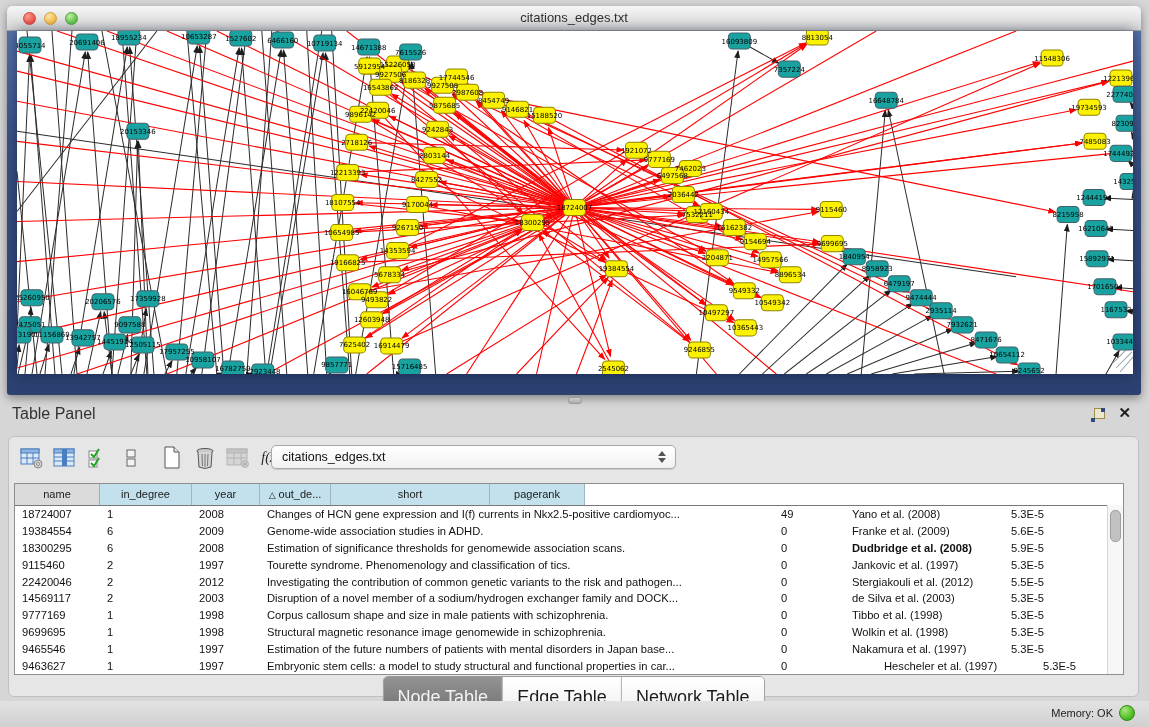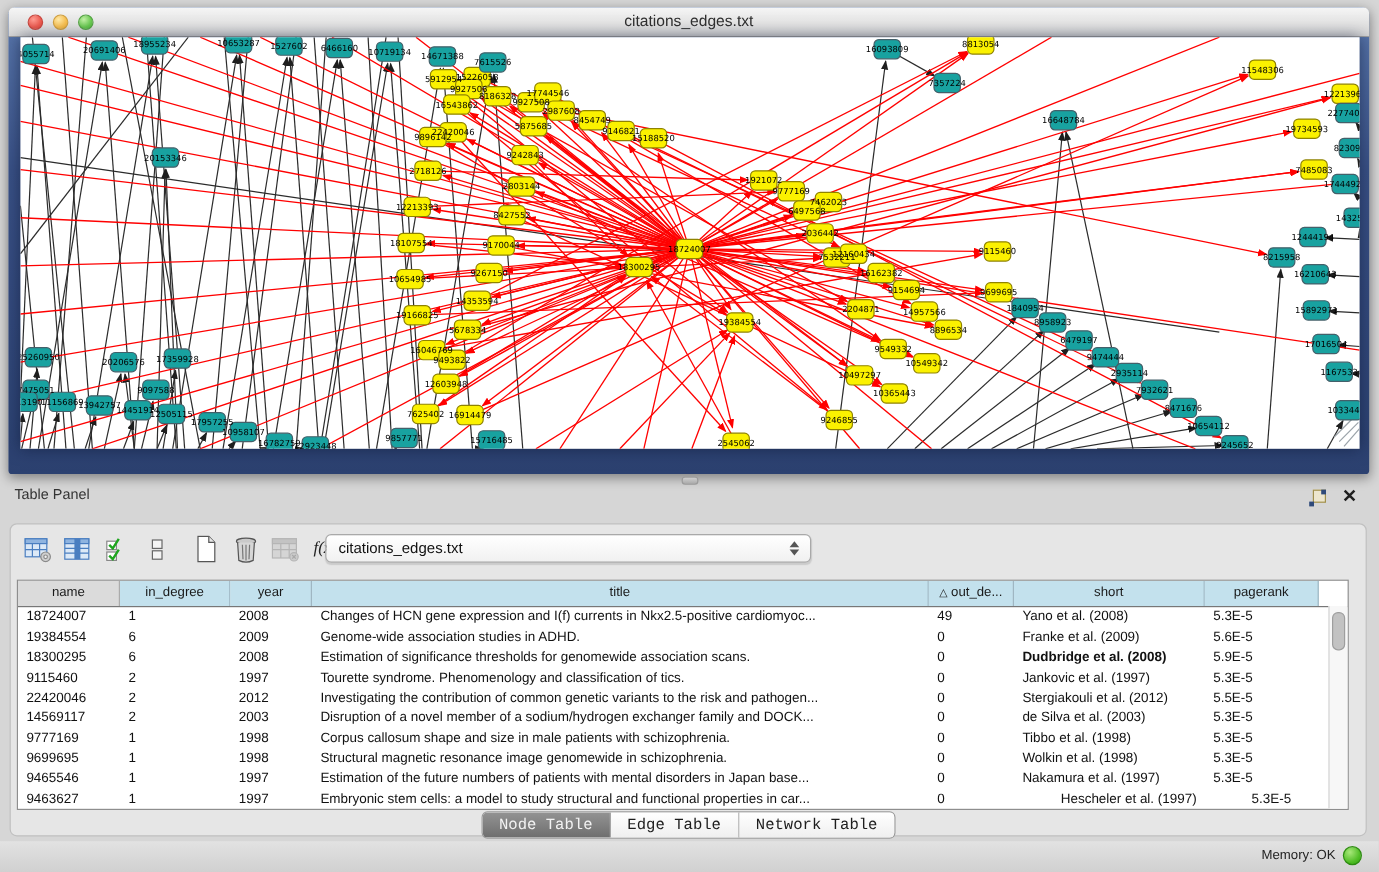--- a/index.html
+++ b/index.html
@@ -25,21 +25,21 @@
   .bl{stroke:#2B2B2B;stroke-width:1;}
   .rl{stroke:#FF0000;stroke-width:1.1;}
   .hl{stroke:#9AA2A8;stroke-width:1;}
   .nt{fill:#18A2A0;stroke:#44606A;stroke-width:1;}
   .ny{fill:#FBF100;stroke:#8F8300;stroke-width:1;}
   .nl{font-size:7px;text-anchor:middle;fill:#000;font-family:"DejaVu Sans",sans-serif;}
   
   #divider-nub{position:absolute;left:568px;top:397px;width:12px;height:5px;border-radius:3px;
       background:linear-gradient(#CFCFCF,#ABABAB);border:1px solid #9A9A9A;}
   
-  #panel-title{position:absolute;left:12px;top:405px;font-size:12px;color:#333;}
+  #panel-title{position:absolute;left:12px;top:405px;font-size:16px;color:#333;}
   #panel-float{position:absolute;right:44px;top:408px;width:14px;height:14px;cursor:pointer;}
   #panel-float .fbig{position:absolute;right:0;top:0;width:9px;height:9px;border:1px solid #A08F4C;background:#EDE6CE;}
   #panel-float .fsq1{position:absolute;left:0;bottom:0;width:4px;height:4px;background:#2F4A7A;}
   #panel-float .fsq2{position:absolute;right:0;top:0;width:4px;height:4px;background:#2F4A7A;}
   #panel-close{position:absolute;right:18px;top:404px;font-size:15px;font-weight:bold;color:#1E1E1E;cursor:pointer;}
   #sub-panel{position:absolute;left:8px;top:436px;width:1131px;height:261px;
       background:#E6E6E6;border:1px solid #C0C0C0;border-radius:6px;box-sizing:border-box;}
   
   #toolbar{position:absolute;left:10px;top:6px;height:30px;display:flex;align-items:center;gap:7px;}
   .tbtn{width:26px;height:26px;display:flex;align-items:center;justify-content:center;cursor:pointer;}
@@ -62,22 +62,22 @@
   .sortglyph{font-size:9px;margin-right:3px;}
   .trow{display:flex;height:16.8px;align-items:center;}
   .tcell{box-sizing:border-box;padding-left:7px;font-size:11.2px;color:#111;
       overflow:hidden;white-space:nowrap;text-overflow:clip;flex:none;}
   #vscroll{position:absolute;right:0;top:21px;bottom:0;width:15px;background:#F7F7F7;border-left:1px solid #D5D5D5;}
   #vthumb{position:absolute;left:2px;top:5px;width:9px;height:30px;border-radius:5px;
       background:#C2C2C2;border:1px solid #9E9E9E;}
   
   #tabs{position:absolute;left:50%;top:239px;transform:translateX(-50%);display:flex;
       border:1px solid #9A9A9A;border-radius:5px;overflow:hidden;background:#fff;}
-  .seg{padding:2px 14px;font-size:13px;color:#1D1D1D;background:linear-gradient(#FFFFFF,#EFEFEF);
-      border-right:1px solid #A5A5A5;cursor:pointer;line-height:17px;font-family:Liberation Mono, monospace;}
+  .seg{padding:12px 14px;font-size:18px;color:#1D1D1D;background:linear-gradient(#FFFFFF,#EFEFEF);
+      border-right:1px solid #A5A5A5;cursor:pointer;line-height:17px;}
   .seg:last-child{border-right:none;}
   .seg.active{background:linear-gradient(#939393,#6E6E6E);color:#F2F2F2;}
   
   #status-bar{position:absolute;left:0;top:701px;width:100%;height:26px;
       background:linear-gradient(#E2E2E2,#D0D0D0);}
   #memory-label{position:absolute;right:36px;top:6px;font-size:11px;color:#222;}
   #memory-dot{position:absolute;right:14px;top:4px;width:14px;height:14px;border-radius:50%;
       background:radial-gradient(circle at 35% 30%,#A8E87A,#4CBB22 65%,#3AA215);border:1px solid #2E8C12;}
 </style>
 </head>
@@ -608,21 +608,20 @@
       <span class="val">citations_edges.txt</span>
       <span class="spin up"></span>
       <span class="spin dn"></span>
     </div>
 
     <div id="table-wrap">
       <div id="thead">
           <div class="hcell gray" style="width: 85px;">name</div>
           <div class="hcell" style="width: 92px;">in_degree</div>
           <div class="hcell" style="width: 68px;">year</div>
-          <div class="hcell" style="width: 514px;">title</div>
           <div class="hcell" style="width: 71px;"><span class="sortglyph">△</span>out_de...</div>
           <div class="hcell" style="width: 159px;">short</div>
           <div class="hcell" style="width: 95px;">pagerank</div>
         </div>
       <div id="tbody">
           <div class="trow">
             <div class="tcell" style="width: 85px;">18724007</div>
             <div class="tcell" style="width: 92px;">1</div>
             <div class="tcell" style="width: 68px;">2008</div>
             <div class="tcell" style="width: 514px;">Changes of HCN gene expression and I(f) currents in Nkx2.5-positive cardiomyoc...</div>

